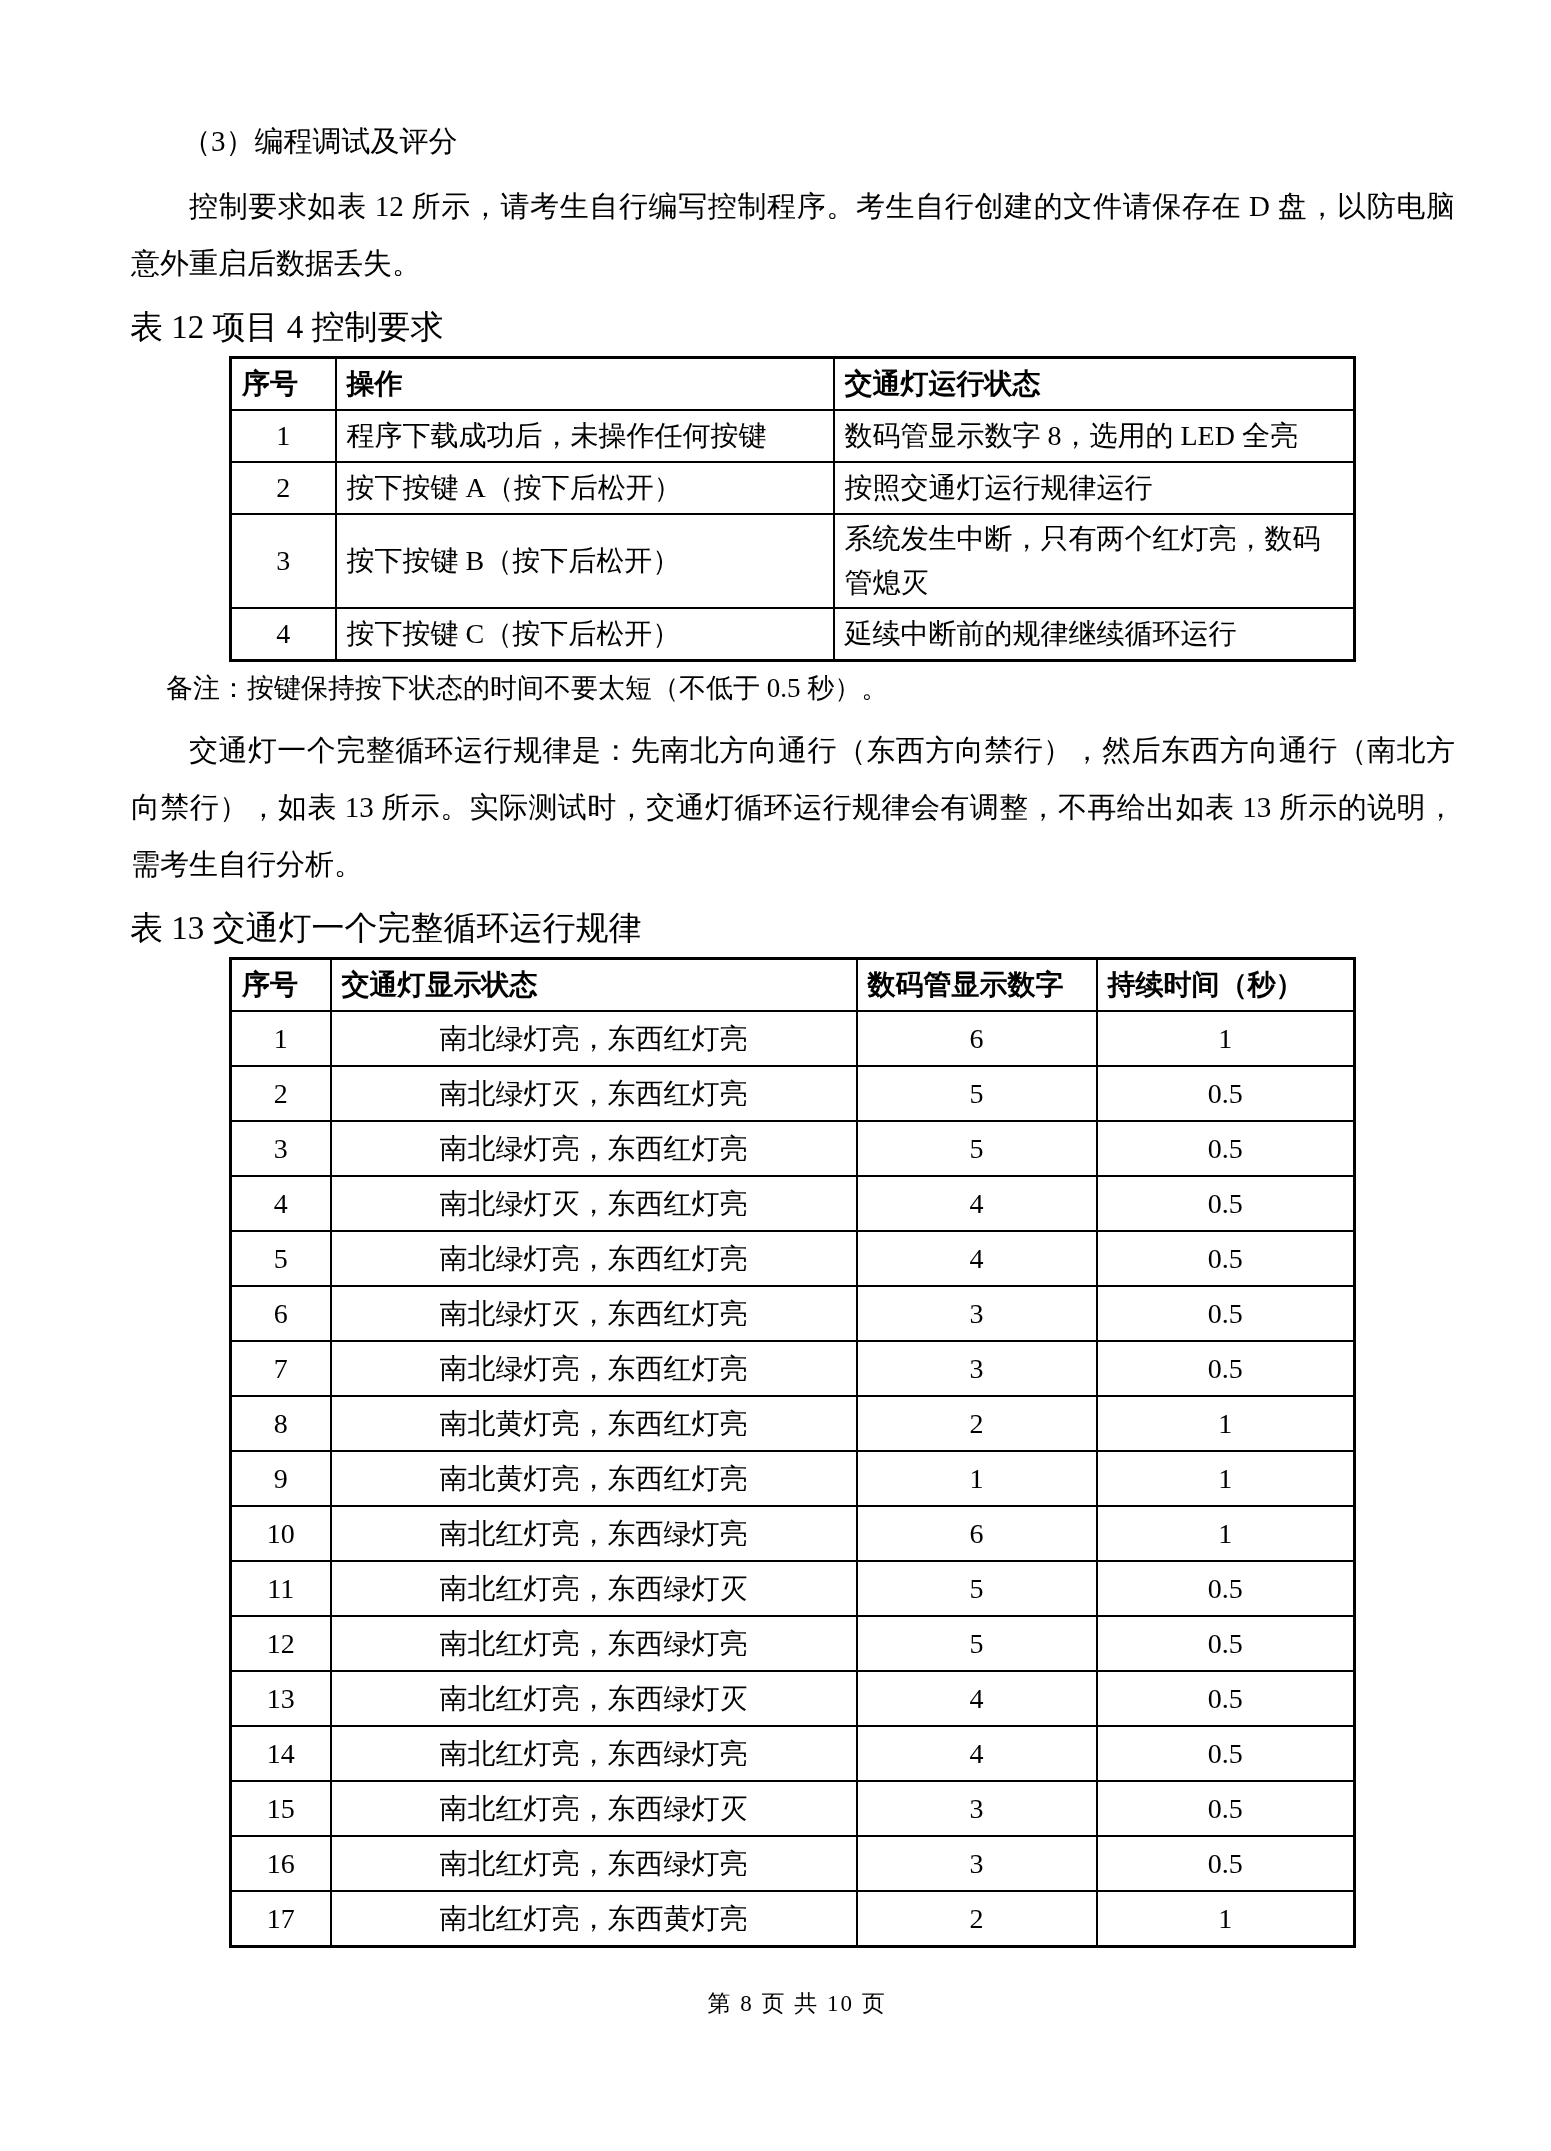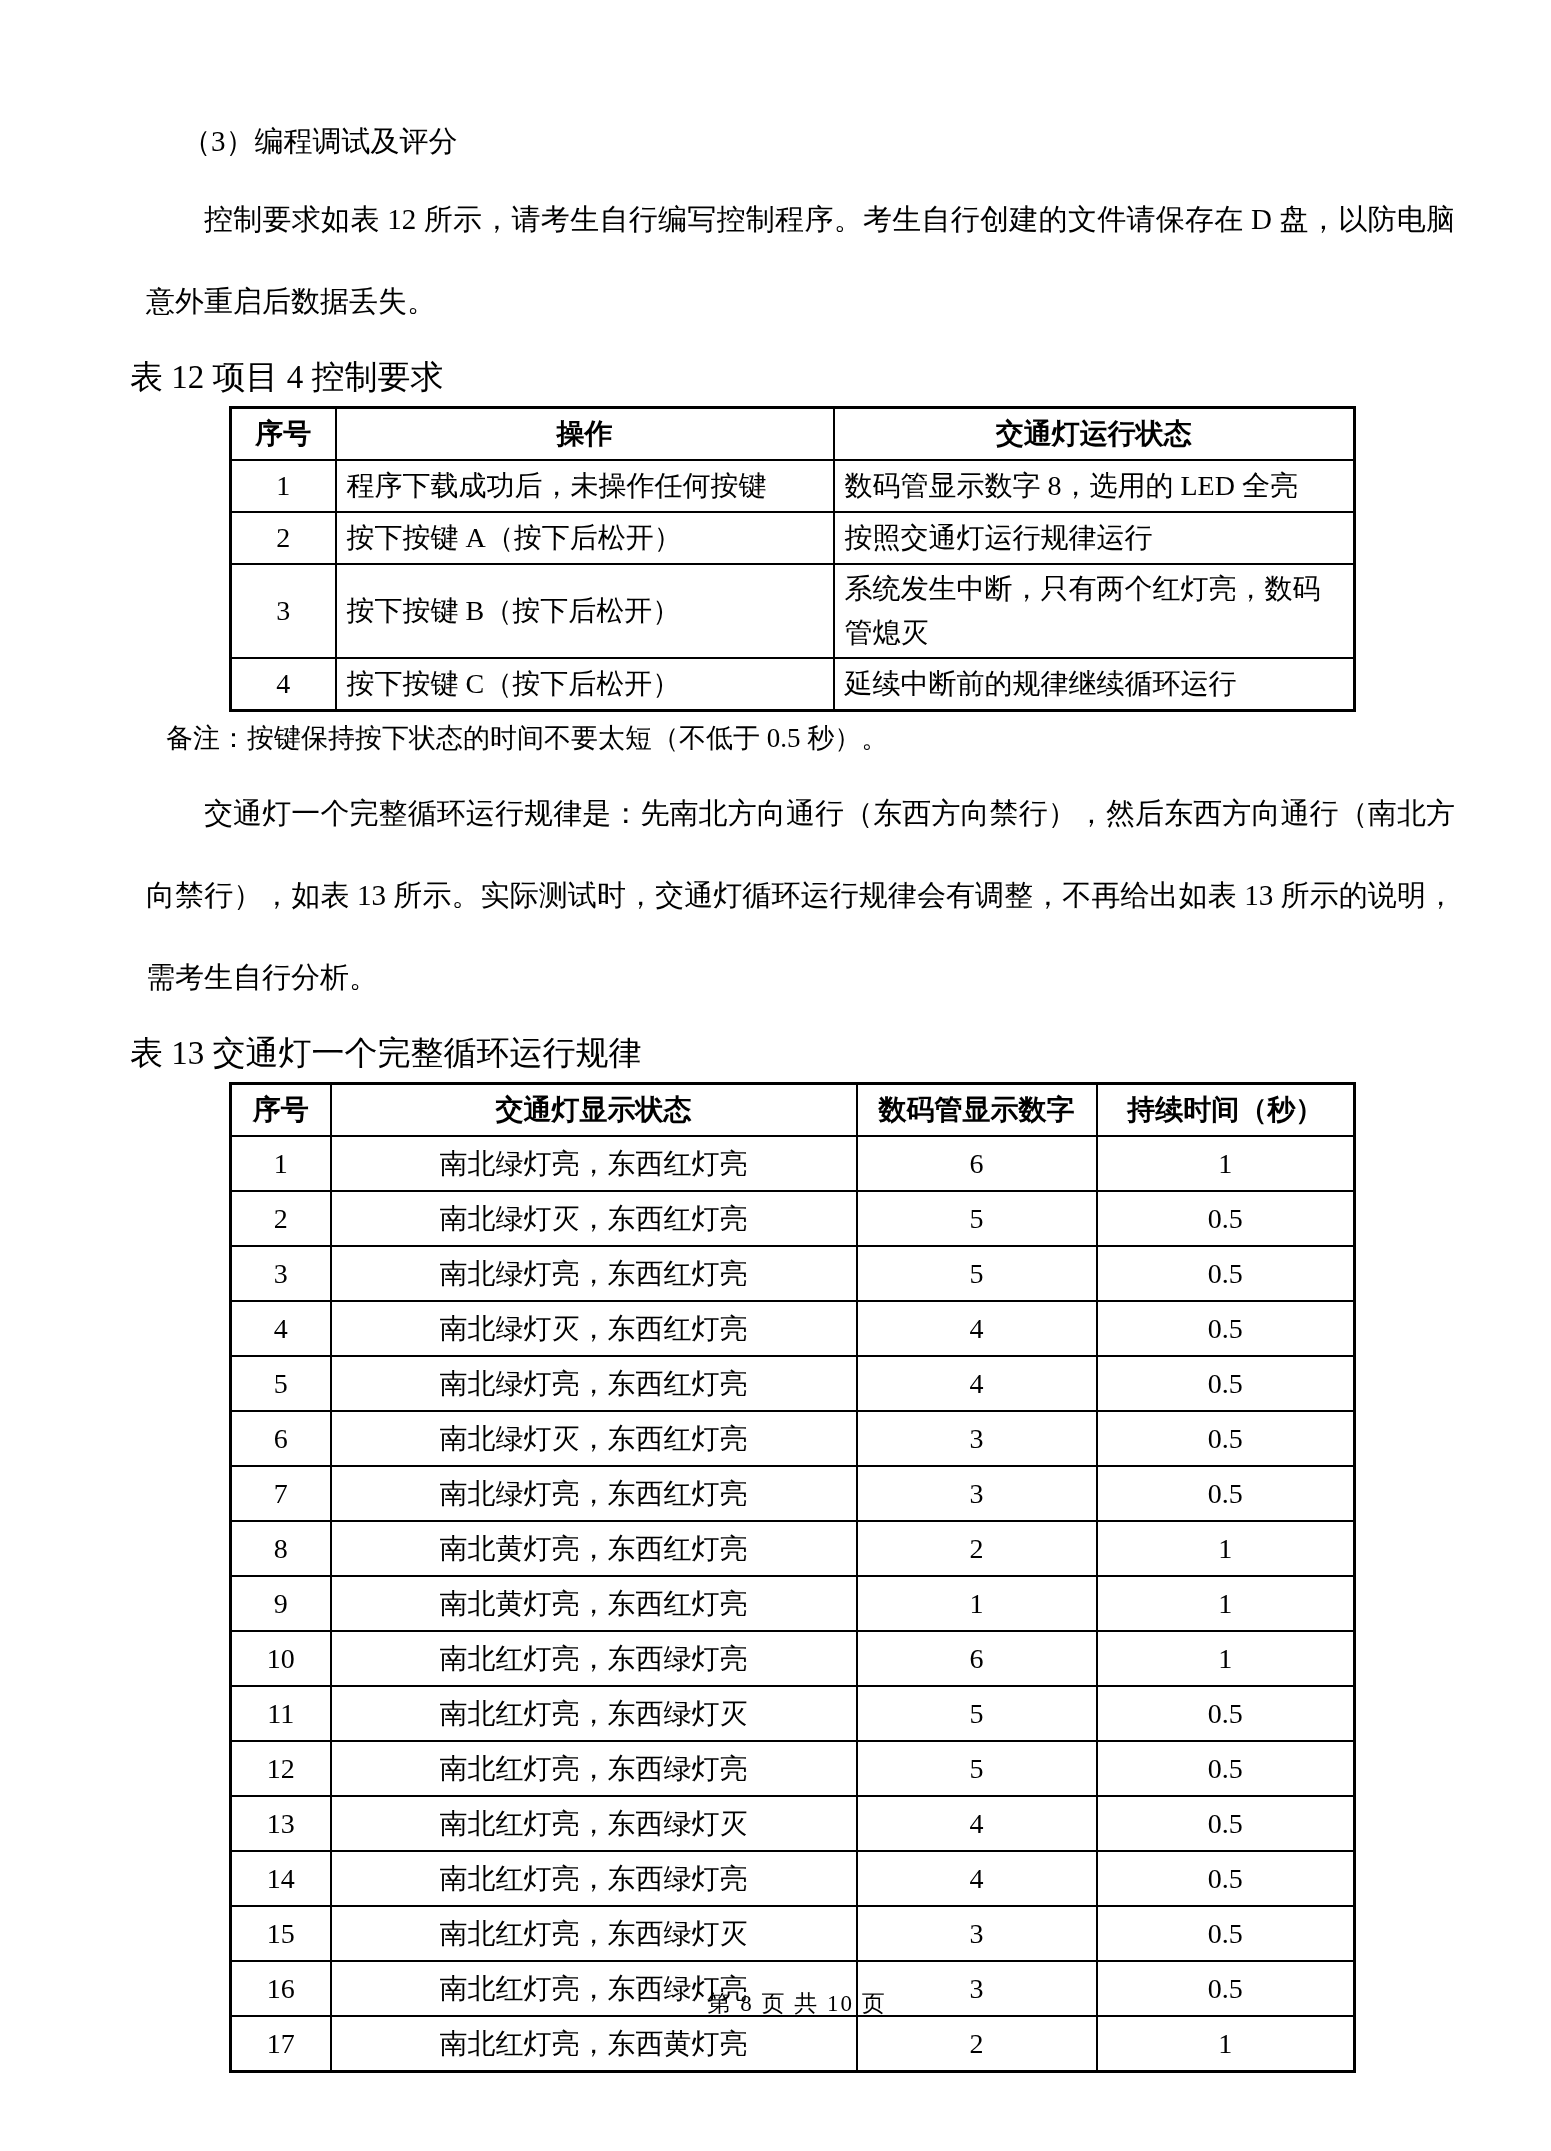--- a/index.html
+++ b/index.html
@@ -19,24 +19,24 @@
     overflow: hidden;
   }
   .heading {
     font-size: 29px;
     font-weight: normal;
     margin: 0 0 0 52px;
     line-height: 46px;
   }
   .para {
     font-size: 29px;
-    line-height: 82px;
+    line-height: 57px;
     text-indent: 2em;
     text-align: justify;
-    margin: 14px 0 0 16px;
+    margin: 14px 0 0 1px;
   }
   .caption {
     font-size: 33px;
     text-align: left;
     margin: 16px 0 10px 0;
     line-height: 38px;
   }
   table.doc-table {
     border-collapse: collapse;
     table-layout: fixed;
@@ -46,21 +46,21 @@
   }
   table.doc-table th,
   table.doc-table td {
     border: 2px solid #000;
     padding: 2px 10px;
     line-height: 44px;
     overflow: hidden;
   }
   table.doc-table th {
     font-weight: bold;
-    text-align: center;
+    text-align: left;
     height: 46px;
   }
   table.t12 { width: 1127px; }
   table.t12 td { height: 46px; }
   table.t12 td:nth-child(1) { text-align: center; }
   table.t12 td:nth-child(2),
   table.t12 td:nth-child(3) { text-align: left; }
   table.t13 { width: 1127px; }
   table.t13 td { height: 49px; text-align: center; }
   .note {

